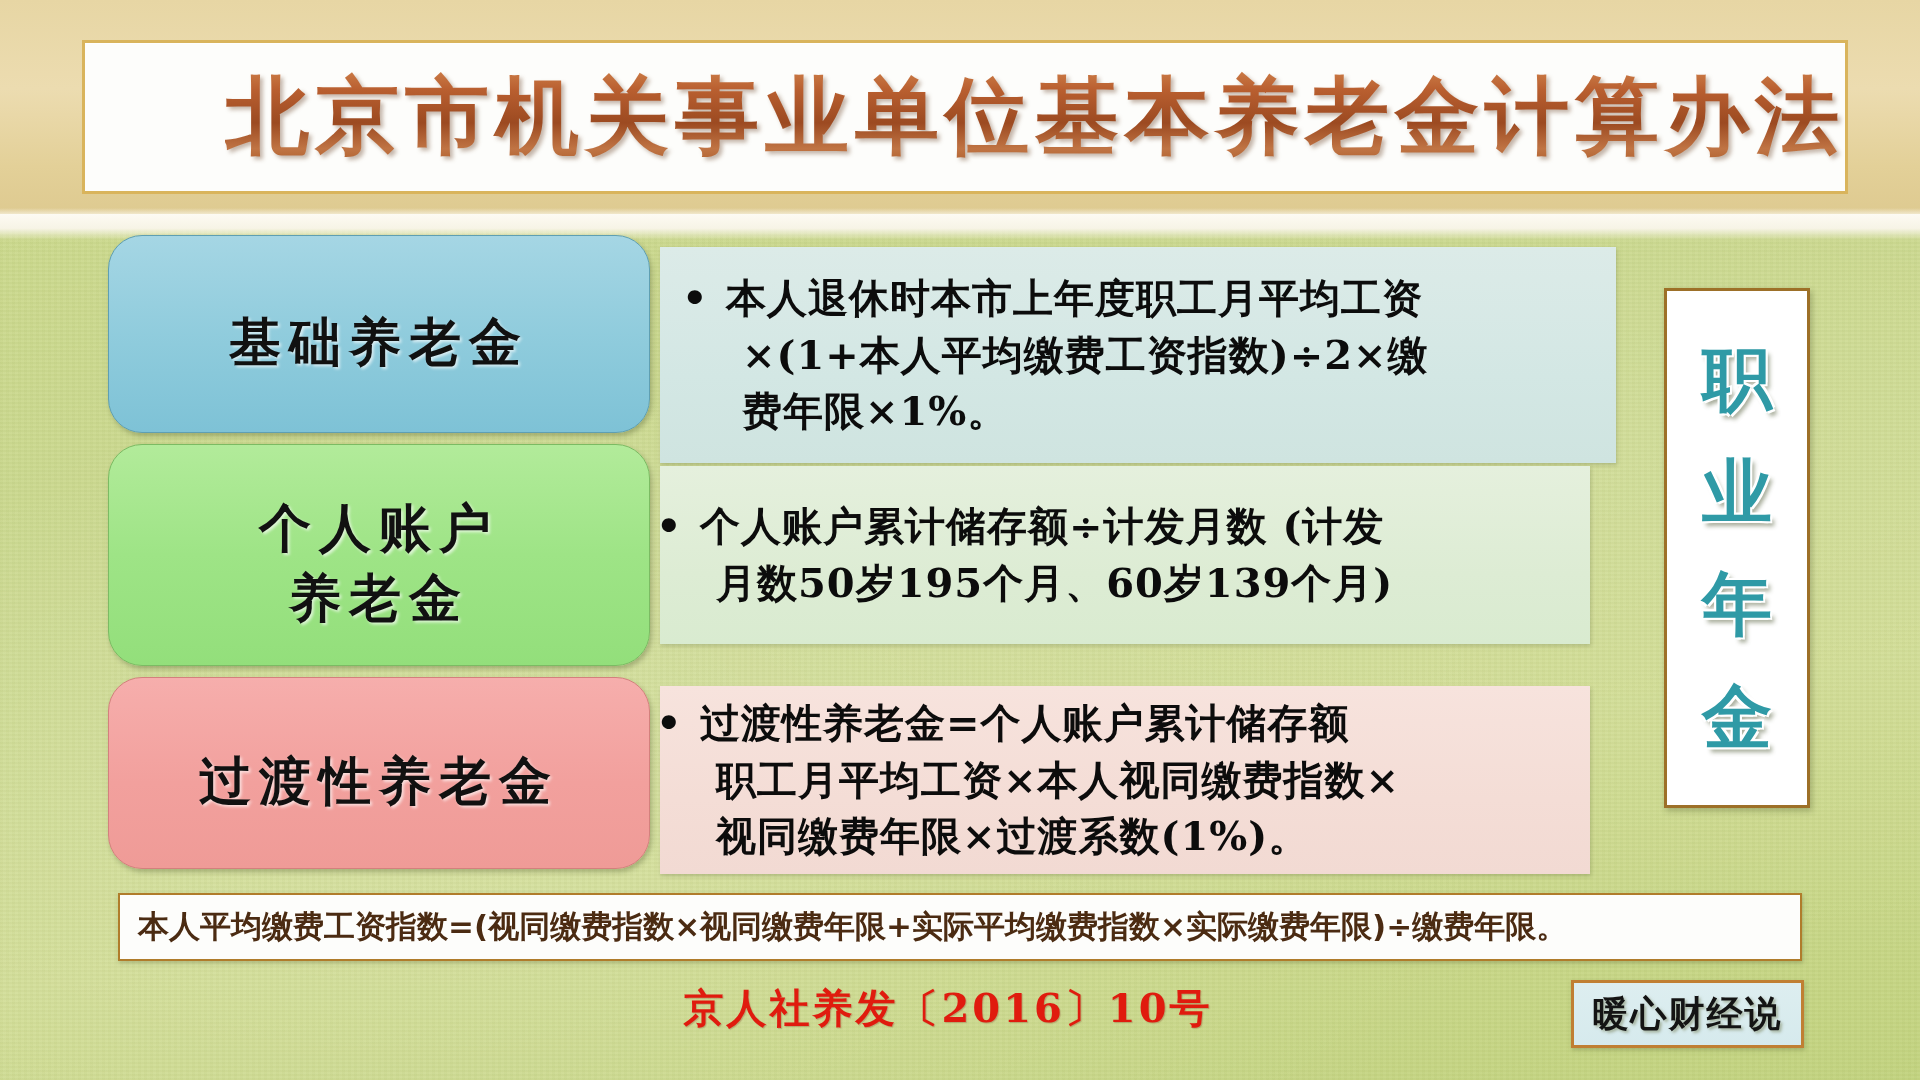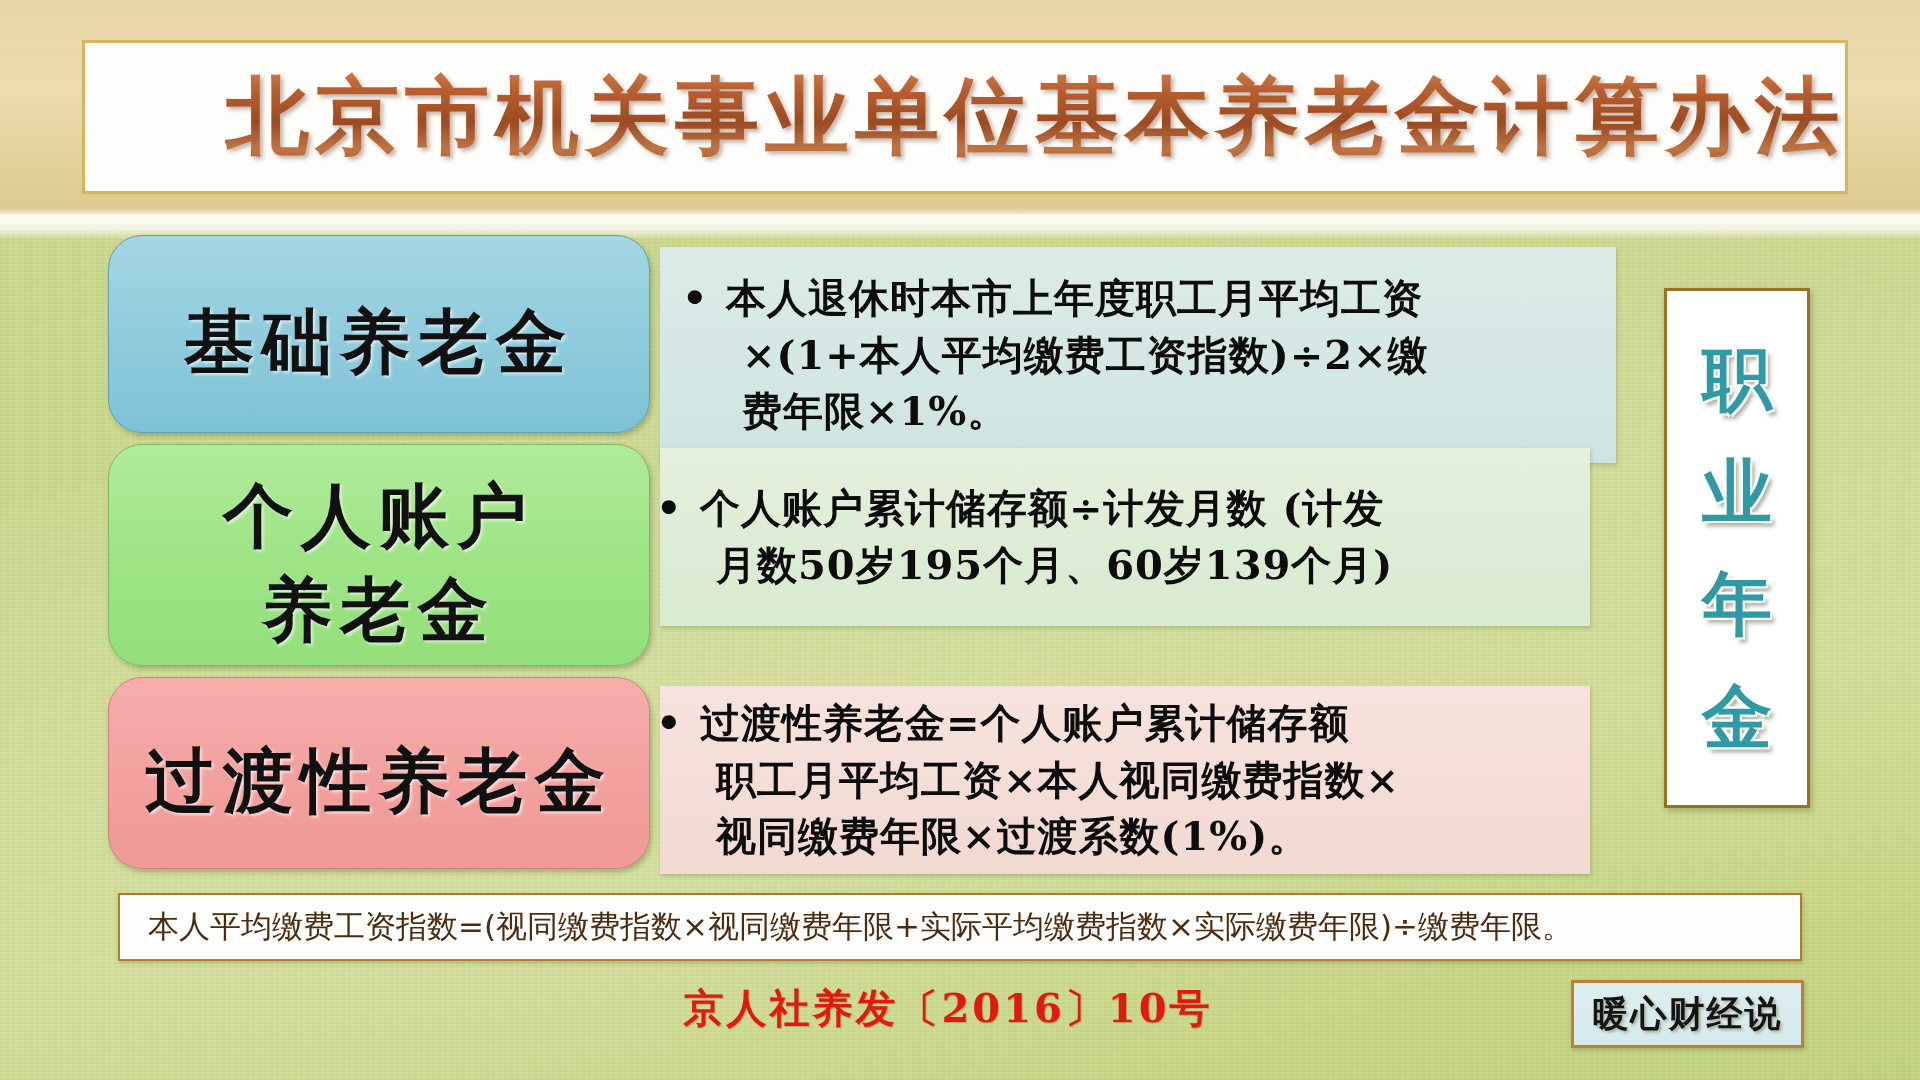--- a/index.html
+++ b/index.html
@@ -62,21 +62,21 @@
   .label-box{
     position:absolute;left:108px;width:540px;
     border-radius:34px;
     display:flex;align-items:center;justify-content:center;
     text-align:center;
     box-shadow:2px 3px 5px rgba(60,70,30,.30);
   }
   .label-box .cn{
     font-family:"DejaVu Serif","Liberation Serif",serif;
     font-weight:bold;color:#111;
-    font-size:70px;letter-spacing:8px;line-height:1.35;
+    font-size:52px;letter-spacing:8px;line-height:1.35;
     text-shadow:2px 2px 3px rgba(255,255,255,.65);
     margin-top:16px;
   }
   #box-basic{top:235px;height:196px;
     background:linear-gradient(180deg,#a5d6e4 0%,#8ecbdc 55%,#7ec2d6 100%);
     border:1px solid #5f9fb2;}
   #box-account{top:444px;height:220px;
     background:linear-gradient(180deg,#b2eb9a 0%,#9ee486 50%,#93df7b 100%);
     border:1px solid #7bbb63;}
   #box-transition{top:677px;height:190px;
@@ -95,21 +95,21 @@
     font-weight:bold;color:#0c0c0c;
     font-size:40px;line-height:1.42;letter-spacing:1px;
   }
   .bullet{
     display:inline-block;width:14px;
   }
   .content-panel p .ind{display:block;text-indent:0;padding-left:30px;}
   .content-panel p .first{display:block;text-indent:-30px;padding-left:30px;}
   #panel-basic{top:247px;height:216px;
     background:linear-gradient(180deg,#dcebe8 0%,#d3e7e4 60%,#cfe4e0 100%);padding-left:26px;}
-  #panel-account{top:448px;height:178px;
+  #panel-account{top:466px;height:178px;
     background:linear-gradient(180deg,#e5f0dd 0%,#ddecd4 60%,#d9ebd0 100%);}
   #panel-transition{top:686px;height:188px;
     background:linear-gradient(180deg,#f7e3dd 0%,#f4ddd6 60%,#f2dad3 100%);}
 
   
   #vbanner{
     position:absolute;left:1664px;top:288px;width:146px;height:520px;
     background:#ffffff;border:3px solid #9d7028;
     box-shadow:2px 3px 6px rgba(60,70,30,.30);
     display:flex;flex-direction:column;align-items:center;justify-content:space-evenly;
@@ -126,23 +126,23 @@
   }
 
   
   #note-box{
     position:absolute;left:118px;top:893px;width:1680px;height:64px;
     background:#fdfdfb;border:2px solid #b07c2b;
     display:flex;align-items:center;
     box-shadow:1px 2px 4px rgba(60,70,30,.25);
   }
   #note-box .note-text{
-    padding-left:28px;
+    padding-left:18px;
     font-family:"DejaVu Sans","Liberation Sans",sans-serif;
-    font-weight:normal;color:#4b2b12;
+    font-weight:bold;color:#4b2b12;
     font-size:31px;letter-spacing:0px;white-space:nowrap;
   }
 
   #docnum{
     position:absolute;left:8px;top:981px;width:1920px;text-align:center;
     font-family:"DejaVu Serif","Liberation Serif",serif;
     font-weight:bold;color:#e01b0e;font-size:40px;letter-spacing:3px;
     text-shadow:1px 1px 1px rgba(120,20,10,.25);
   }
   

